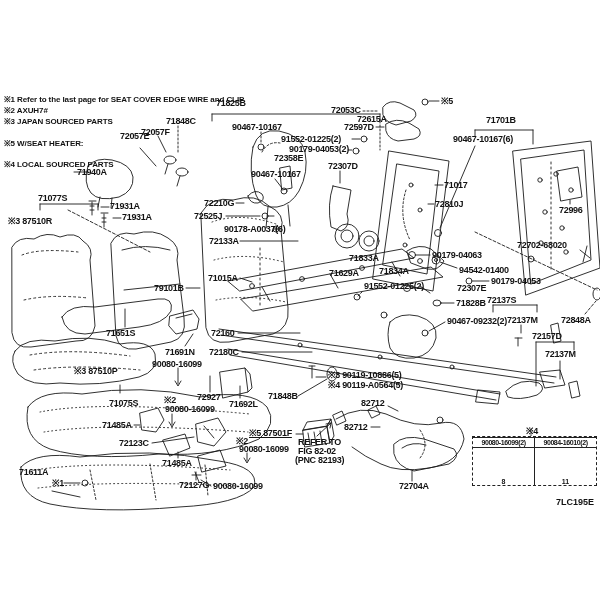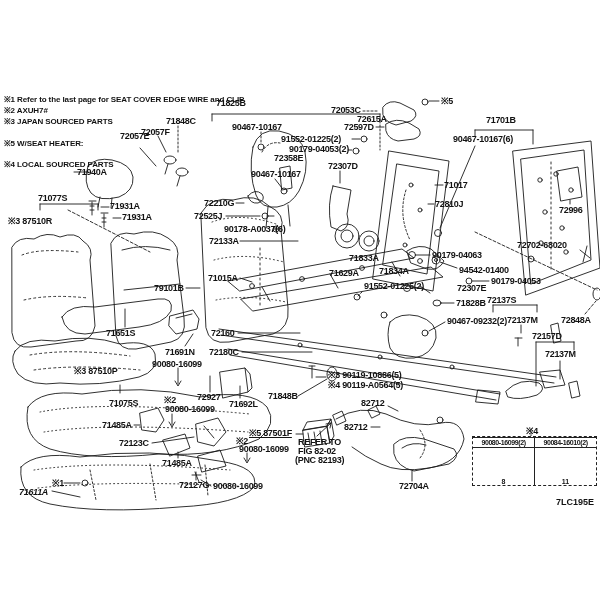--- a/index.html
+++ b/index.html
@@ -353,21 +353,21 @@
       <span class="lbl" style="left: 236px; top: 437px;">※2</span>
       <span class="lbl" style="left: 298px; top: 438px;">REFER TO</span>
       <span class="lbl" style="left: 239px; top: 445px;">90080-16099</span>
       <span class="lbl" style="left: 298px; top: 447px;">FIG 82-02</span>
       <span class="lbl" style="left: 295px; top: 456px;">(PNC 82193)</span>
       <span class="lbl" style="left: 162px; top: 459px;">71485A</span>
       <span class="lbl" style="left: 52px; top: 479px;">※1</span>
       <span class="lbl" style="left: 179px; top: 481px;">72127G</span>
       <span class="lbl" style="left: 213px; top: 482px;">90080-16099</span>
       <span class="lbl" style="left: 399px; top: 482px;">72704A</span>
-      <span class="lbl" style="left: 19px; top: 488px; font-style: italic;">71611A</span>
+      <span class="lbl" style="left: 19px; top: 468px;">71611A</span>
     </div>
 
   <div id="hw-table">
     <div class="hw-col">
       <div class="hw-head">90080-16099(2)</div>
       <div class="hw-body">
         <span class="hw-dim">8</span>
       </div>
     </div>
     <div class="hw-col">

